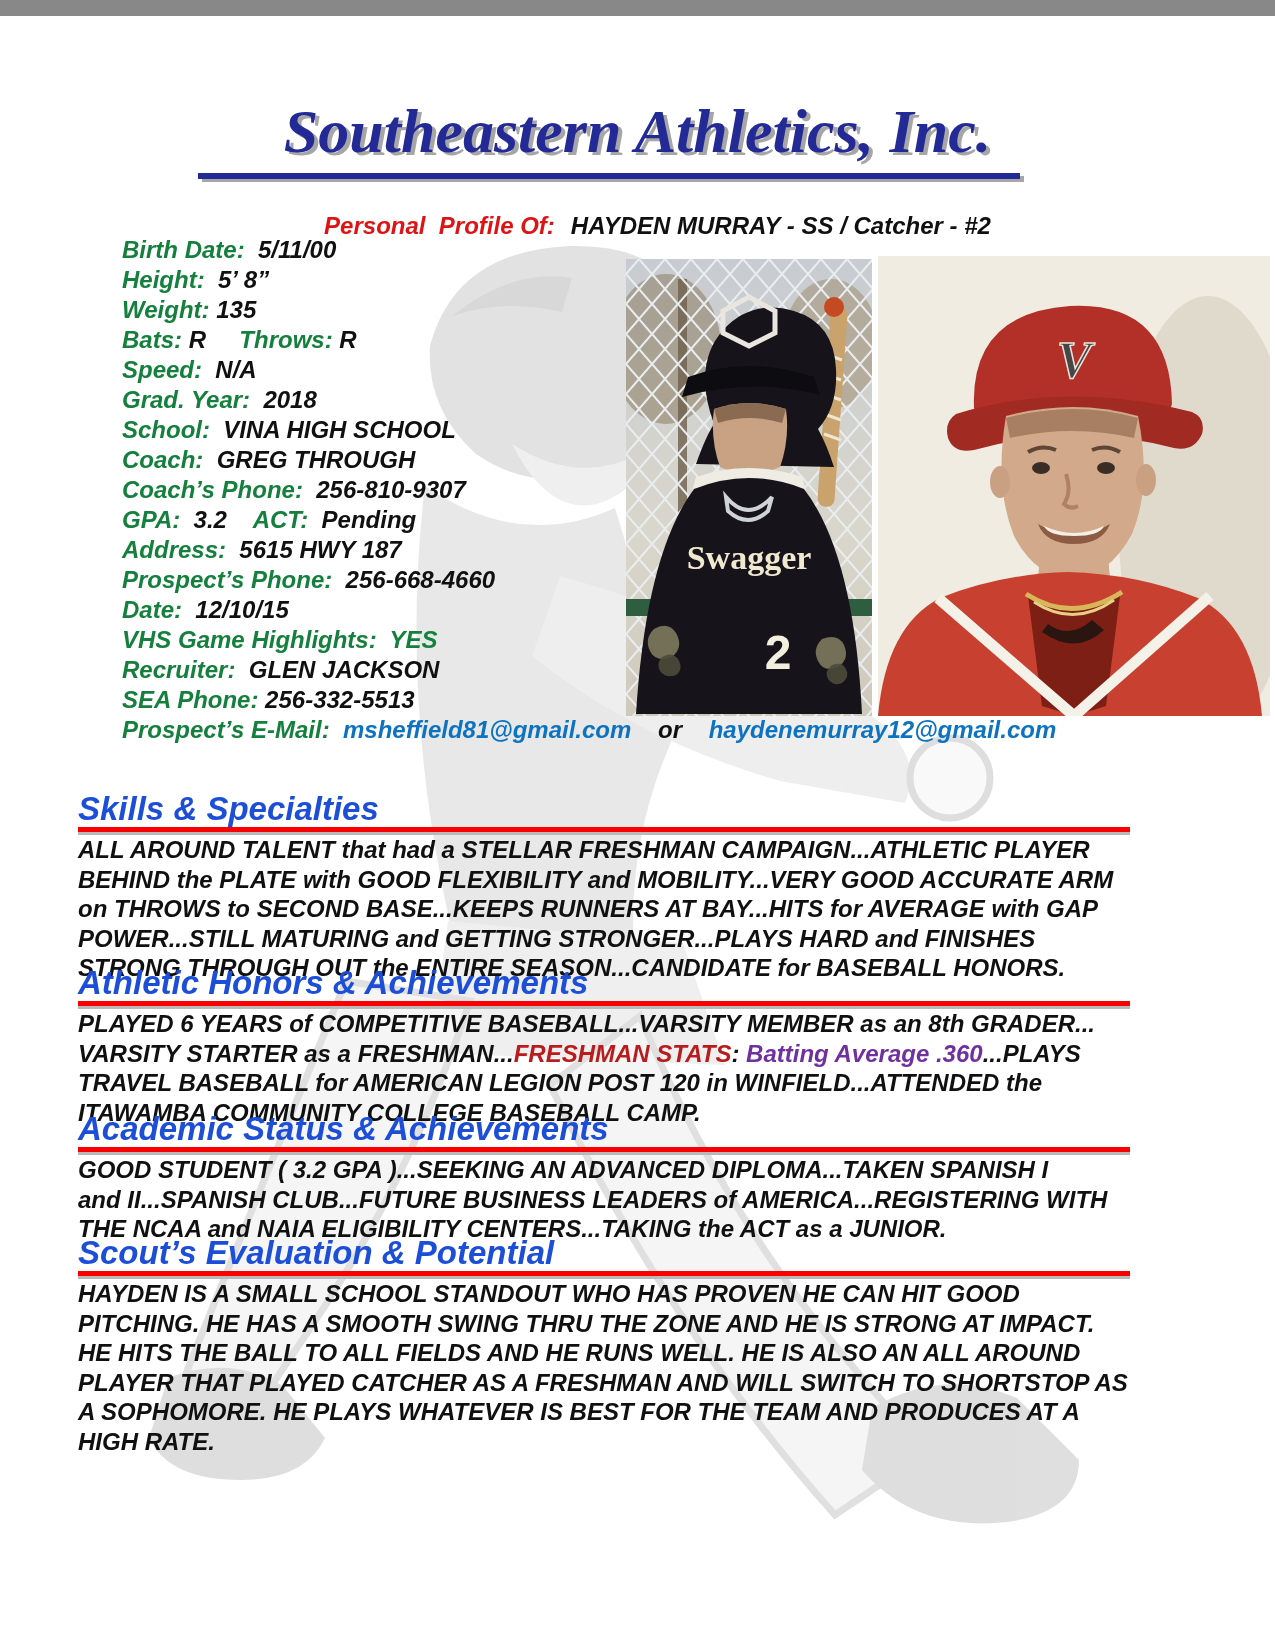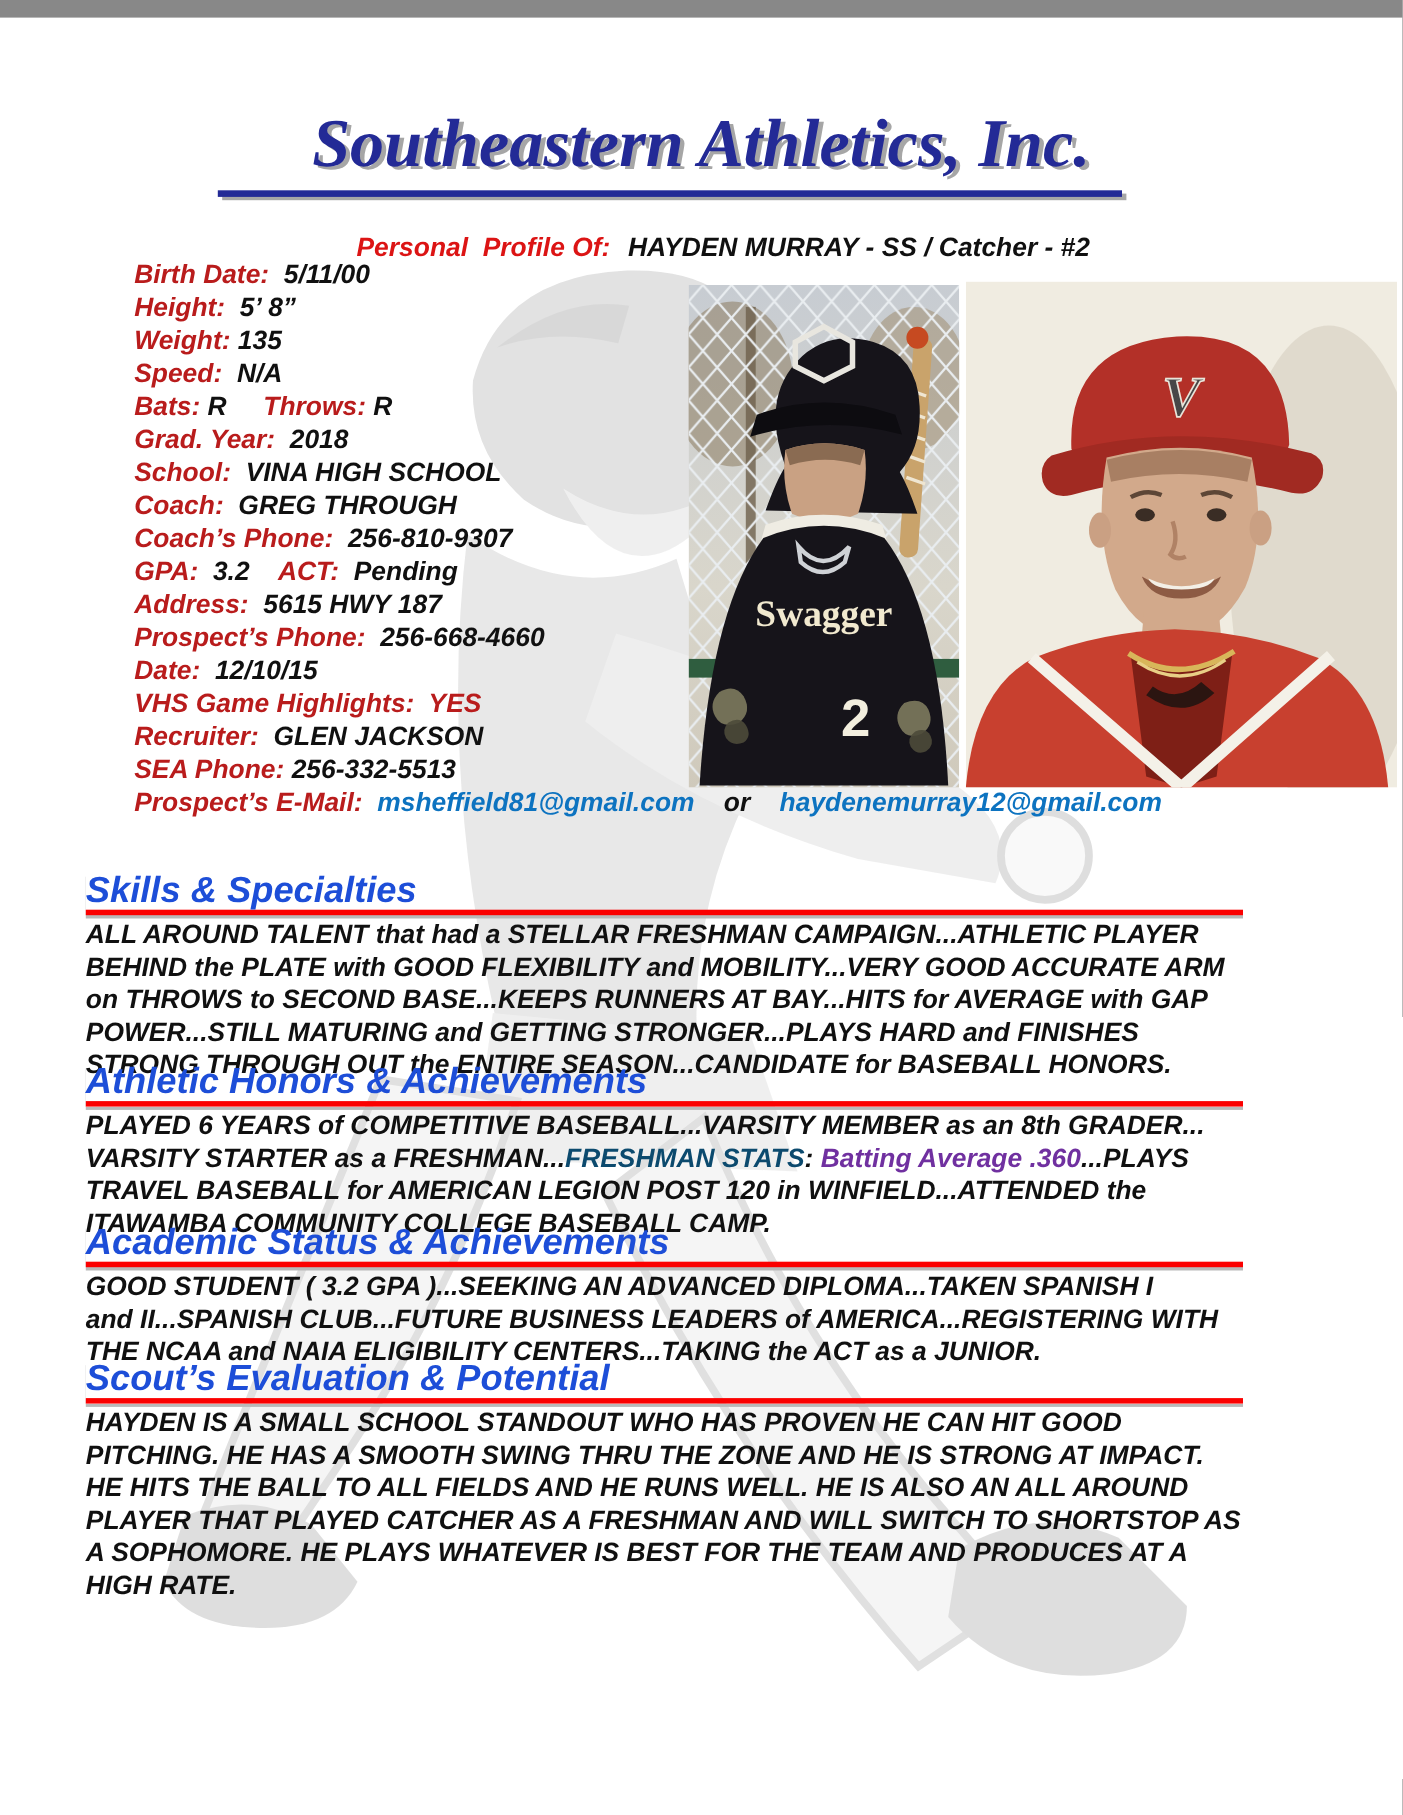--- a/index.html
+++ b/index.html
@@ -29,24 +29,24 @@
   }
   .subtitle .red{color:#dc1414;}
   .subtitle .black{color:#101010;margin-left:16px;}
 
   
   .info{
     position:absolute;left:122px;top:219px;z-index:2;
     font-size:24px;font-weight:bold;font-style:italic;line-height:30px;
   }
   .info-line{white-space:pre;}
-  .seg-label{color:#b91c1c;font-style:italic;}
+  .seg-label{color:#15803d;font-style:italic;}
   .seg-value{color:#101010;}
   .seg-link{color:#0d73c0;}
-  .seg-blue{color:#0c4a6e;font-style:italic;}
+  .seg-blue{color:#b91c1c;font-style:italic;}
   .seg-purple{color:#7030a0;}
 
   
   .sections{position:absolute;left:78px;top:0;width:1140px;z-index:2;}
   .section{position:absolute;left:0;width:1140px;}
   .section:nth-of-type(1){top:778px;}
   .section:nth-of-type(2){top:952px;}
   .section:nth-of-type(3){top:1098px;}
   .section:nth-of-type(4){top:1222px;}
   .sec-head{
@@ -100,22 +100,22 @@
     <div class="title">Southeastern Athletics, Inc.</div>
     <div class="title-rule"></div>
     <div class="subtitle">
       <span class="red">Personal  Profile Of:</span><span class="black">HAYDEN MURRAY - SS / Catcher - #2</span>
     </div>
 
     <div class="info" id="info-list">
         <div class="info-line"><span class="seg-label">Birth Date:</span><span class="seg-value">  5/11/00</span></div>
         <div class="info-line"><span class="seg-label">Height:</span><span class="seg-value">  5’ 8”</span></div>
         <div class="info-line"><span class="seg-label">Weight:</span><span class="seg-value"> 135</span></div>
+        <div class="info-line"><span class="seg-label">Bats:</span><span class="seg-value"> R     </span><span class="seg-label">Throws:</span><span class="seg-value"> R</span></div>
         <div class="info-line"><span class="seg-label">Speed:</span><span class="seg-value">  N/A</span></div>
-        <div class="info-line"><span class="seg-label">Bats:</span><span class="seg-value"> R     </span><span class="seg-label">Throws:</span><span class="seg-value"> R</span></div>
         <div class="info-line"><span class="seg-label">Grad. Year:</span><span class="seg-value">  2018</span></div>
         <div class="info-line"><span class="seg-label">School:</span><span class="seg-value">  VINA HIGH SCHOOL</span></div>
         <div class="info-line"><span class="seg-label">Coach:</span><span class="seg-value">  GREG THROUGH</span></div>
         <div class="info-line"><span class="seg-label">Coach’s Phone:</span><span class="seg-value">  256-810-9307</span></div>
         <div class="info-line"><span class="seg-label">GPA:</span><span class="seg-value">  3.2    </span><span class="seg-label">ACT:</span><span class="seg-value">  Pending</span></div>
         <div class="info-line"><span class="seg-label">Address:</span><span class="seg-value">  5615 HWY 187</span></div>
         <div class="info-line"><span class="seg-label">Prospect’s Phone:</span><span class="seg-value">  256-668-4660</span></div>
         <div class="info-line"><span class="seg-label">Date:</span><span class="seg-value">  12/10/15</span></div>
         <div class="info-line"><span class="seg-label">VHS Game Highlights:  YES</span></div>
         <div class="info-line"><span class="seg-label">Recruiter:</span><span class="seg-value">  GLEN JACKSON</span></div>

